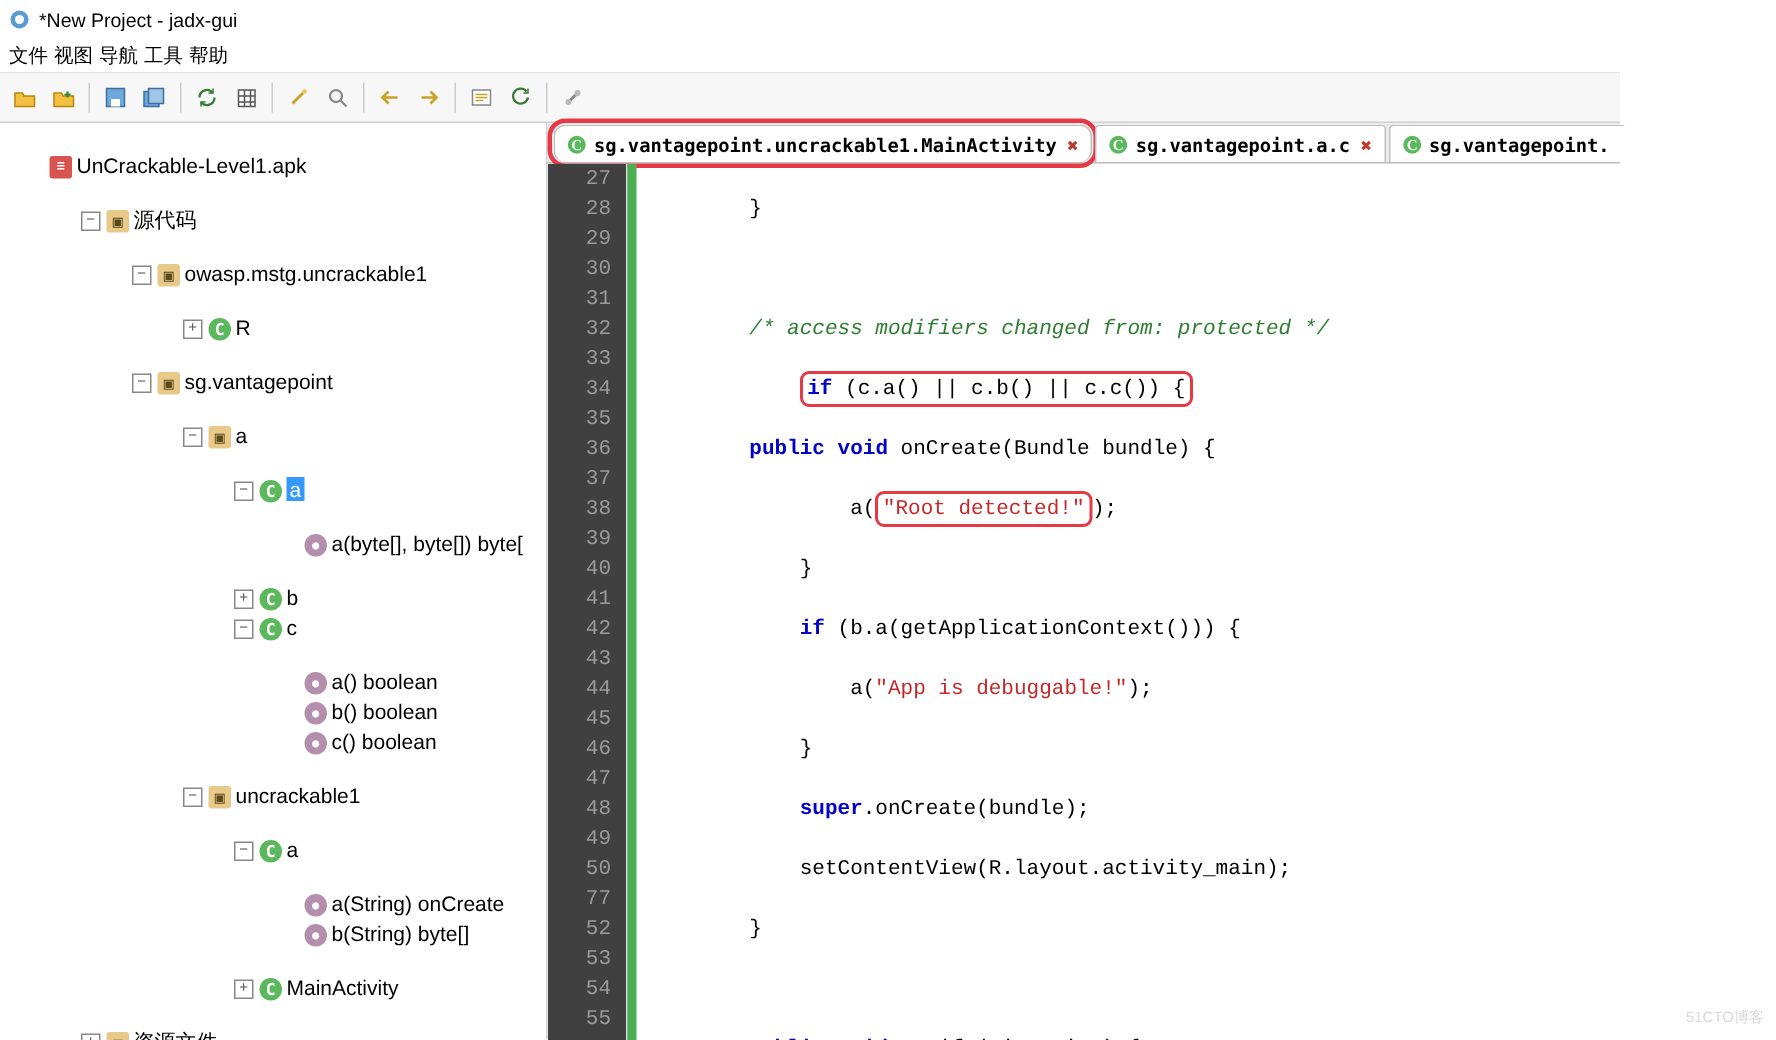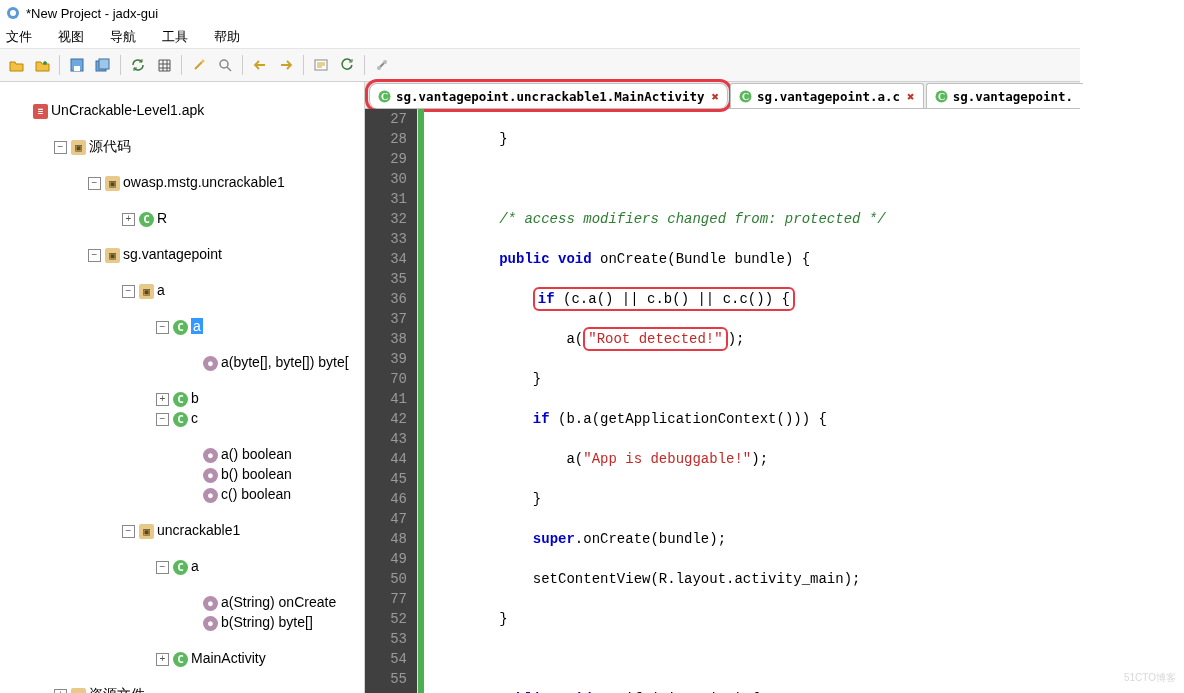--- a/index.html
+++ b/index.html
@@ -1,19 +1,19 @@
 <!DOCTYPE html>
 <html><head>
 <meta charset="utf-8">
 <style>
 html,body{margin:0;padding:0;font-family:"Microsoft YaHei","Segoe UI",sans-serif;font-size:13px;background:#fff;color:#000;overflow:hidden;height:100%}
 .window{display:flex;flex-direction:column;height:693px;width:1080px}
 .titlebar{height:22px;display:flex;align-items:center;padding:2px 6px;background:#fff}
 .titlebar .ico{margin-right:6px}
-.menubar{height:22px;display:flex;align-items:center;padding:0 6px;gap:26px;border-bottom:1px solid #e5e5e5}
+.menubar{height:22px;display:flex;align-items:center;padding:0 6px;gap:4px;border-bottom:1px solid #e5e5e5}
 .menubar span{cursor:default}
 .toolbar{height:28px;display:flex;align-items:center;padding:2px 4px;gap:2px;border-bottom:1px solid #d0d0d0;background:#f7f7f7}
 .tbtn{width:22px;height:22px;display:flex;align-items:center;justify-content:center;border:1px solid transparent;border-radius:2px;cursor:pointer}
 .tsep{width:1px;height:20px;background:#ccc;margin:0 3px}
 .body{flex:1;display:flex;min-height:0}
 .sidebar{width:360px;border-right:1px solid #d0d0d0;overflow:auto;padding:2px;font-size:14px}
 .tree ul{list-style:none;margin:16px;padding-left:18px}
 .tree>ul{padding-left:2px}
 .tree li{white-space:nowrap;line-height:20px}
 .tog{display:inline-block;width:11px;height:11px;border:1px solid #888;text-align:center;line-height:9px;font-size:10px;margin-right:4px;color:#555;background:#fff;vertical-align:middle;cursor:pointer}
@@ -249,21 +249,21 @@
             <div class="gline">30</div>
             <div class="gline">31</div>
             <div class="gline">32</div>
             <div class="gline">33</div>
             <div class="gline">34</div>
             <div class="gline">35</div>
             <div class="gline">36</div>
             <div class="gline">37</div>
             <div class="gline">38</div>
             <div class="gline">39</div>
-            <div class="gline">70</div>
+            <div class="gline">40</div>
             <div class="gline">41</div>
             <div class="gline">42</div>
             <div class="gline">43</div>
             <div class="gline">44</div>
             <div class="gline">45</div>
             <div class="gline">46</div>
             <div class="gline">47</div>
             <div class="gline">48</div>
             <div class="gline">49</div>
             <div class="gline">50</div>
@@ -272,22 +272,22 @@
             <div class="gline">53</div>
             <div class="gline">54</div>
             <div class="gline">55</div>
             <div class="gline">56</div>
           </div>
         <div class="margin"></div>
         <div class="code">
 <div class="cline"><span>        }</span></div>
 <div class="cline"><span></span></div>
 <div class="cline"><span class="cmt">        /* access modifiers changed from: protected */</span></div>
+<div class="cline"><span>            </span><span class="hlbox"><span class="kw">if</span><span> (c.a() || c.b() || c.c()) {</span></span></div>
 <div class="cline"><span>        </span><span class="kw">public</span><span> </span><span class="kw">void</span><span> onCreate(Bundle bundle) {</span></div>
-<div class="cline"><span>            </span><span class="hlbox"><span class="kw">if</span><span> (c.a() || c.b() || c.c()) {</span></span></div>
 <div class="cline"><span>                a(</span><span class="hlbox"><span class="str">"Root detected!"</span></span><span>);</span></div>
 <div class="cline"><span>            }</span></div>
 <div class="cline"><span>            </span><span class="kw">if</span><span> (b.a(getApplicationContext())) {</span></div>
 <div class="cline"><span>                a(</span><span class="str">"App is debuggable!"</span><span>);</span></div>
 <div class="cline"><span>            }</span></div>
 <div class="cline"><span>            </span><span class="kw">super</span><span>.onCreate(bundle);</span></div>
 <div class="cline"><span>            setContentView(R.layout.activity_main);</span></div>
 <div class="cline"><span>        }</span></div>
 <div class="cline"><span></span></div>
 <div class="cline"><span>        </span><span class="kw">public</span><span> </span><span class="kw">void</span><span> verify(View view) {</span></div>

